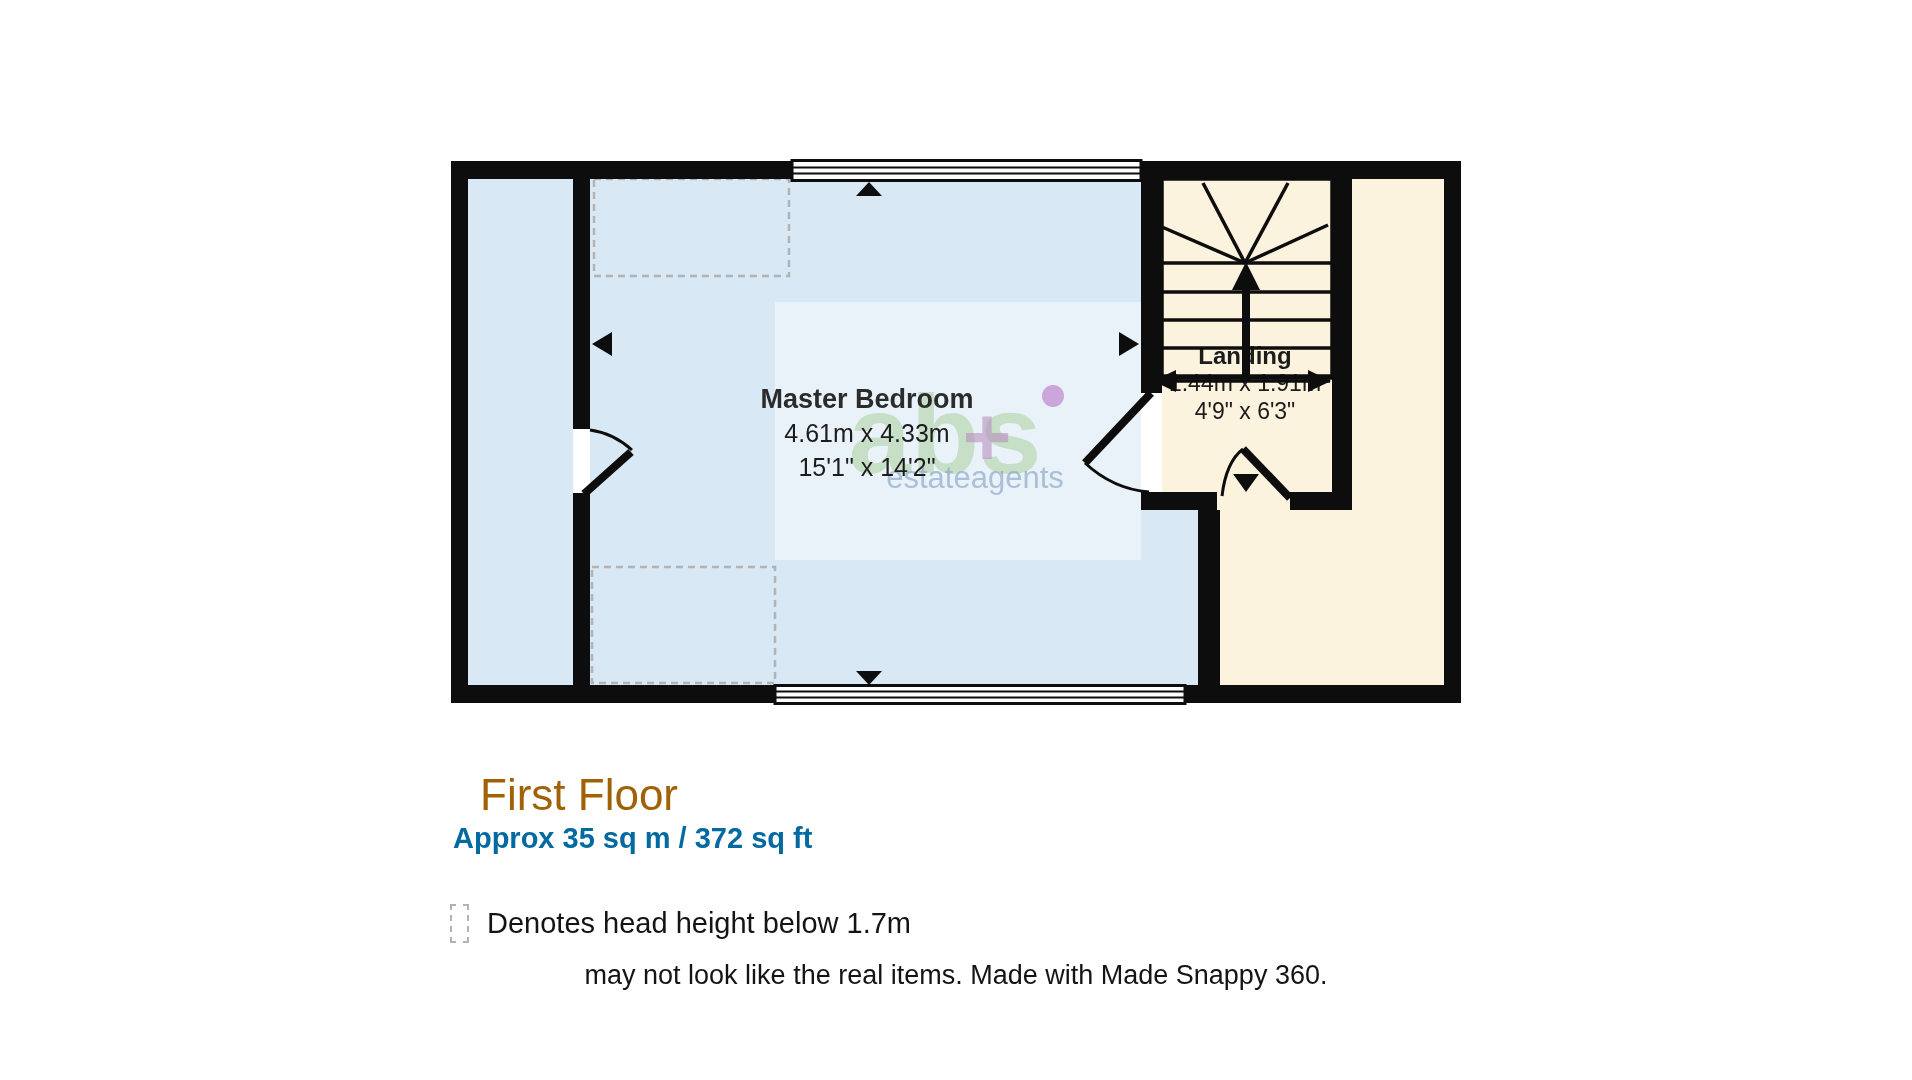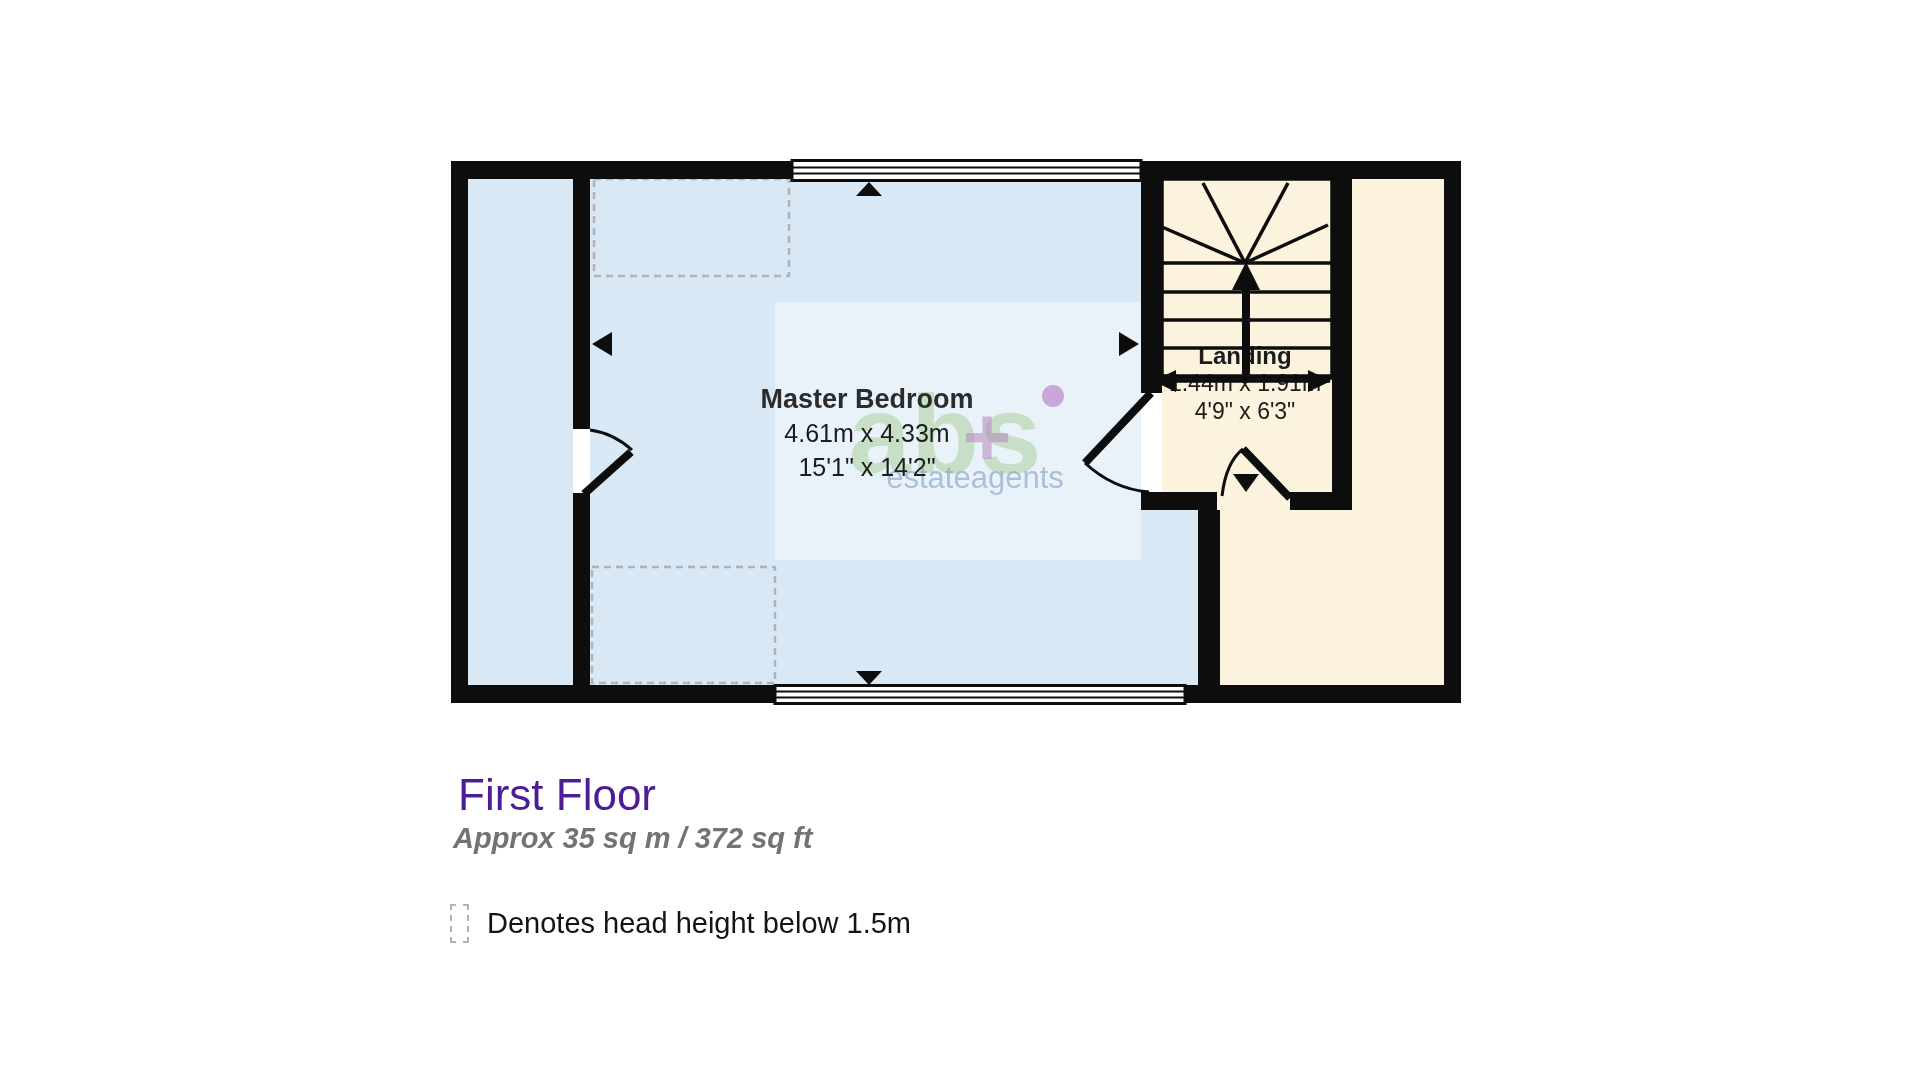--- a/index.html
+++ b/index.html
@@ -2,24 +2,24 @@
 <html><head>
 <meta charset="utf-8">
 <style>
   html,body{margin:0;padding:0;}
   body{
     width:1912px;height:1080px;background:#ffffff;position:relative;
     font-family:"Liberation Sans", sans-serif;overflow:hidden;color:#111;
   }
   .plan-svg{position:absolute;left:0;top:0;}
   .floor-title{
-    position:absolute;left:458px;top:770px;font-size:44px;font-weight:400;color:#4c1d95;
+    position:absolute;left:480px;top:770px;font-size:44px;font-weight:400;color:#a16207;
   }
   .floor-area{
-    position:absolute;left:453px;top:822px;font-size:29px;font-weight:700;color:#737373;font-style:italic;
+    position:absolute;left:453px;top:822px;font-size:29px;font-weight:700;color:#0369a1;
   }
   .legend-row{
     position:absolute;left:450px;top:904px;display:flex;align-items:center;
   }
   .legend-box{
     width:15px;height:35px;border:2.5px dashed #b3b3b3;background:#fff;margin-right:18px;
   }
   .legend-text{font-size:29px;color:#141414;}
   .disclaimer{
     position:absolute;left:0;top:961px;width:1912px;text-align:center;
@@ -137,17 +137,18 @@
     <text class="room-dim" x="867" y="442" text-anchor="middle">4.61m x 4.33m</text>
     <text class="room-dim" x="867" y="476" text-anchor="middle">15'1" x 14'2"</text>
   </g>
 </svg>
 
 <div class="floor-title">First Floor</div>
 <div class="floor-area">Approx 35 sq m / 372 sq ft</div>
 
 <div class="legend-row">
   <div class="legend-box"></div>
-  <div class="legend-text">Denotes head height below 1.5m</div>
+  <div class="legend-text">Denotes head height below 1.7m</div>
 </div>
 
 <div class="disclaimer">
+  <div>may not look like the real items. Made with Made Snappy 360.</div>
 </div>
 
 </body></html>

